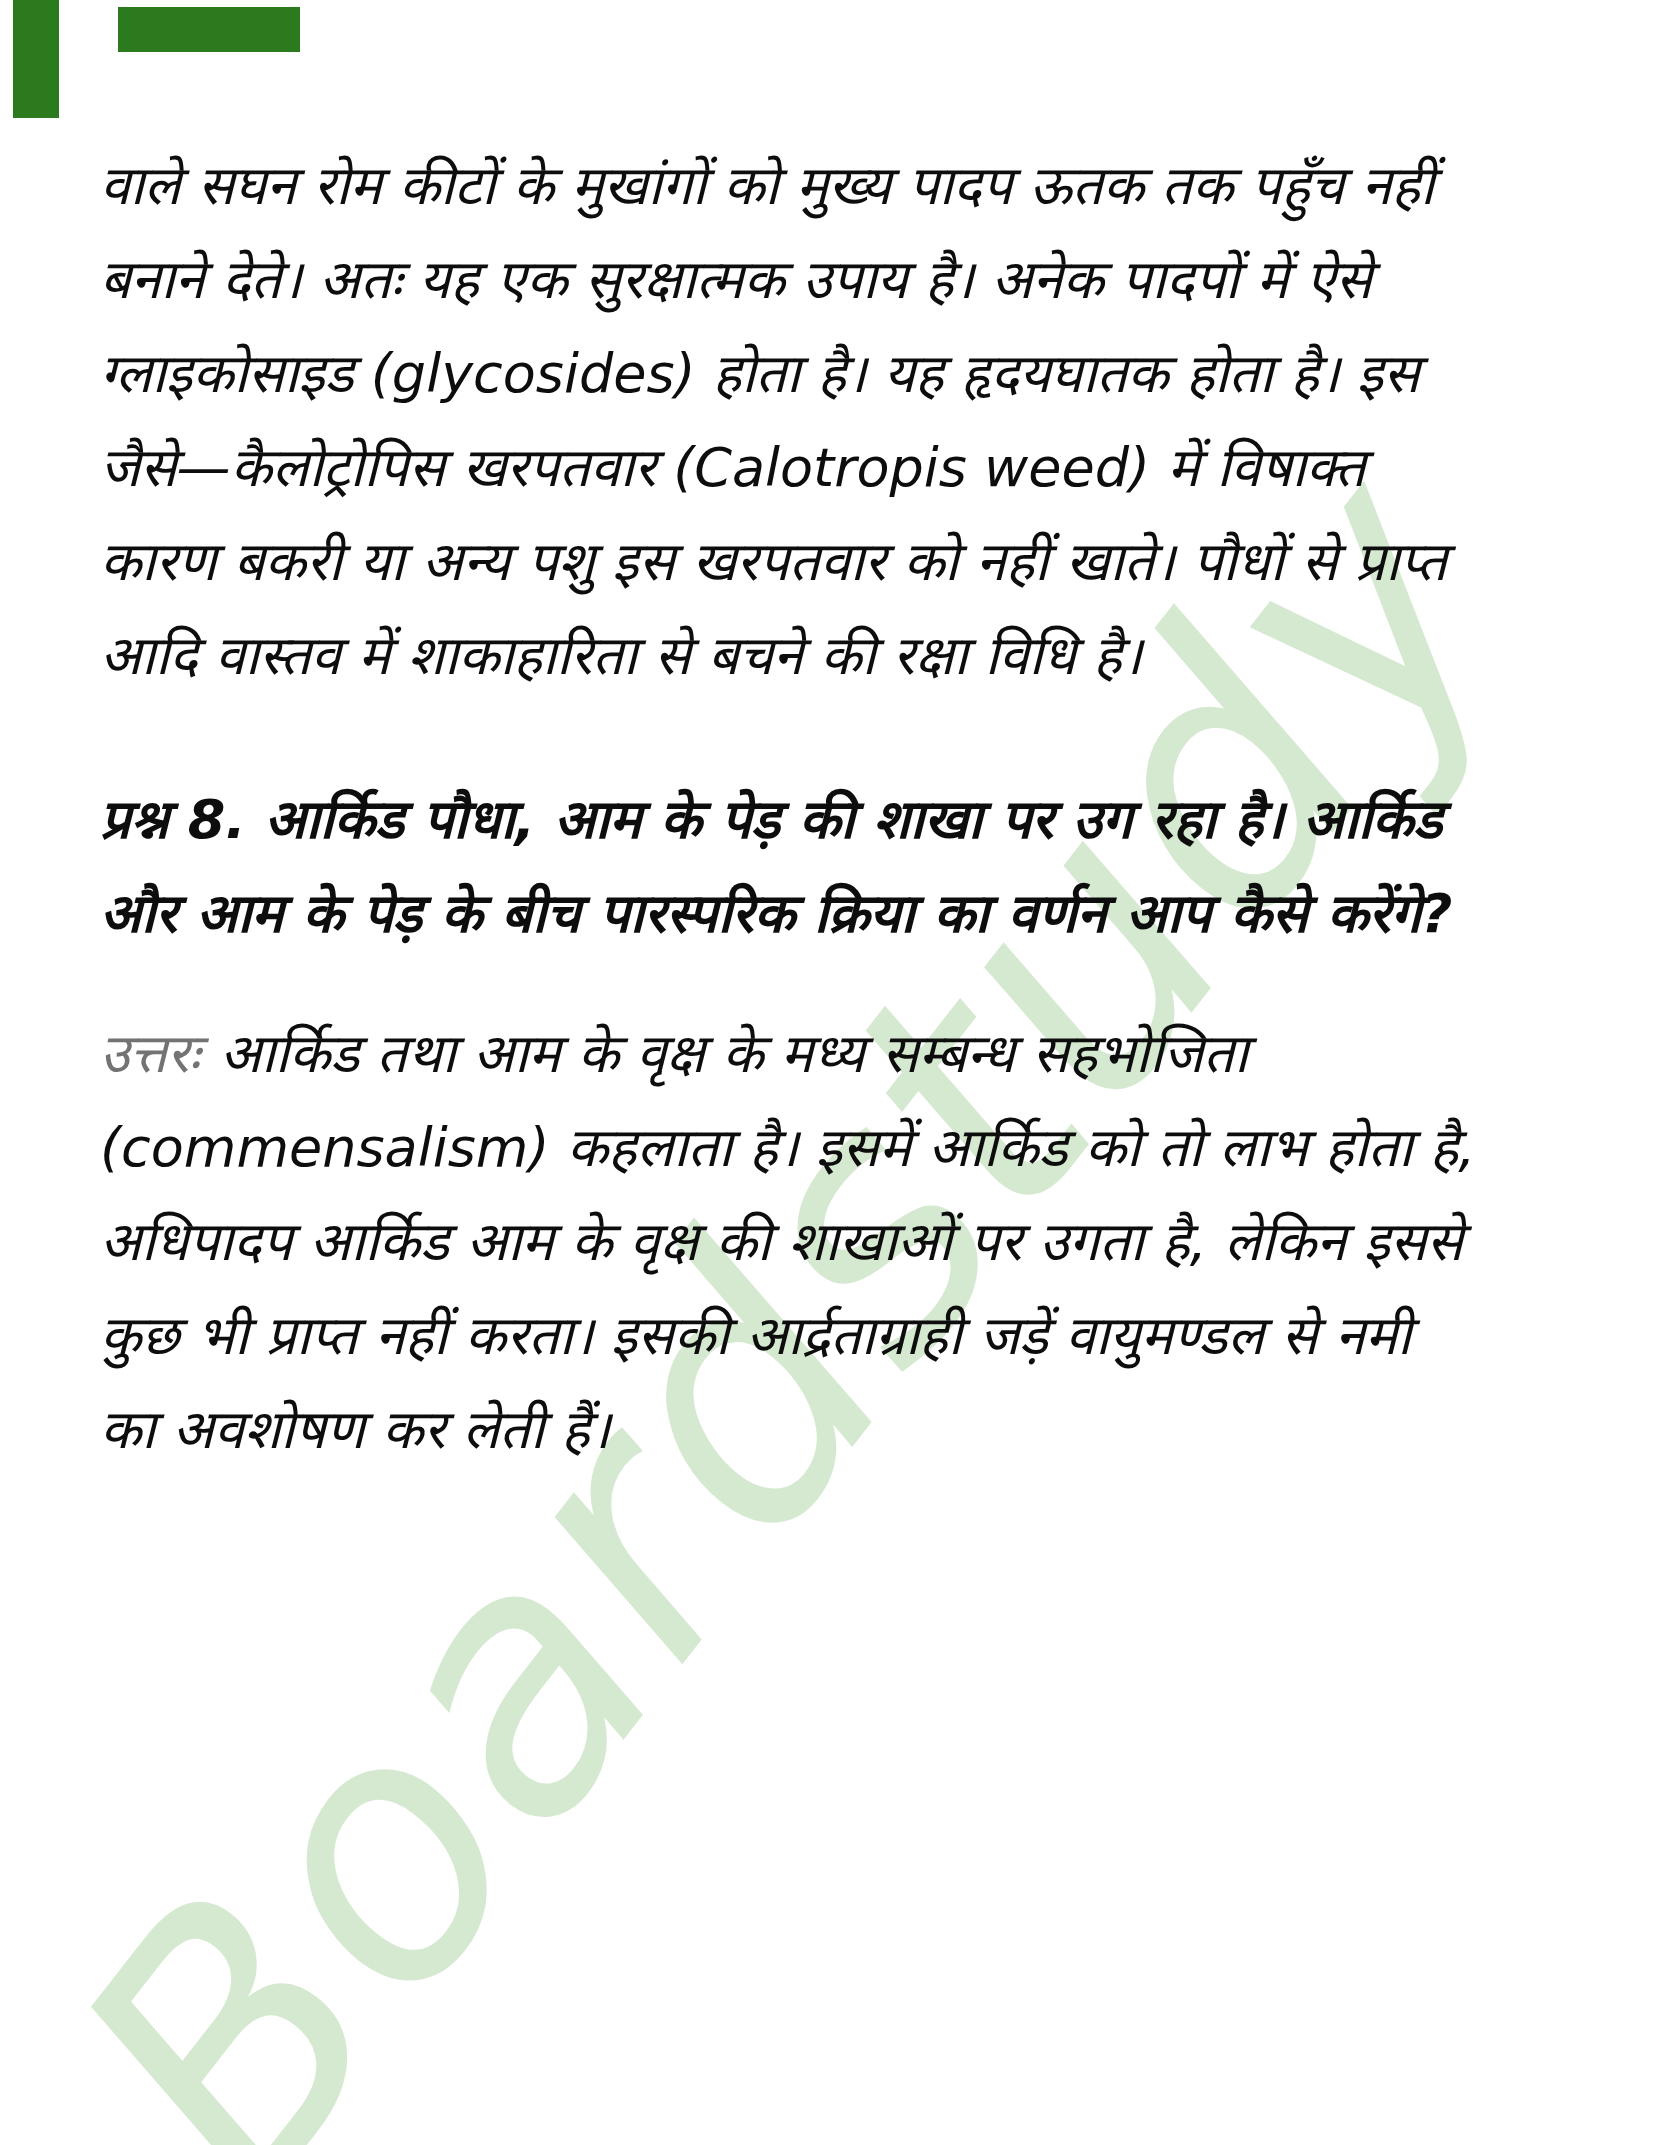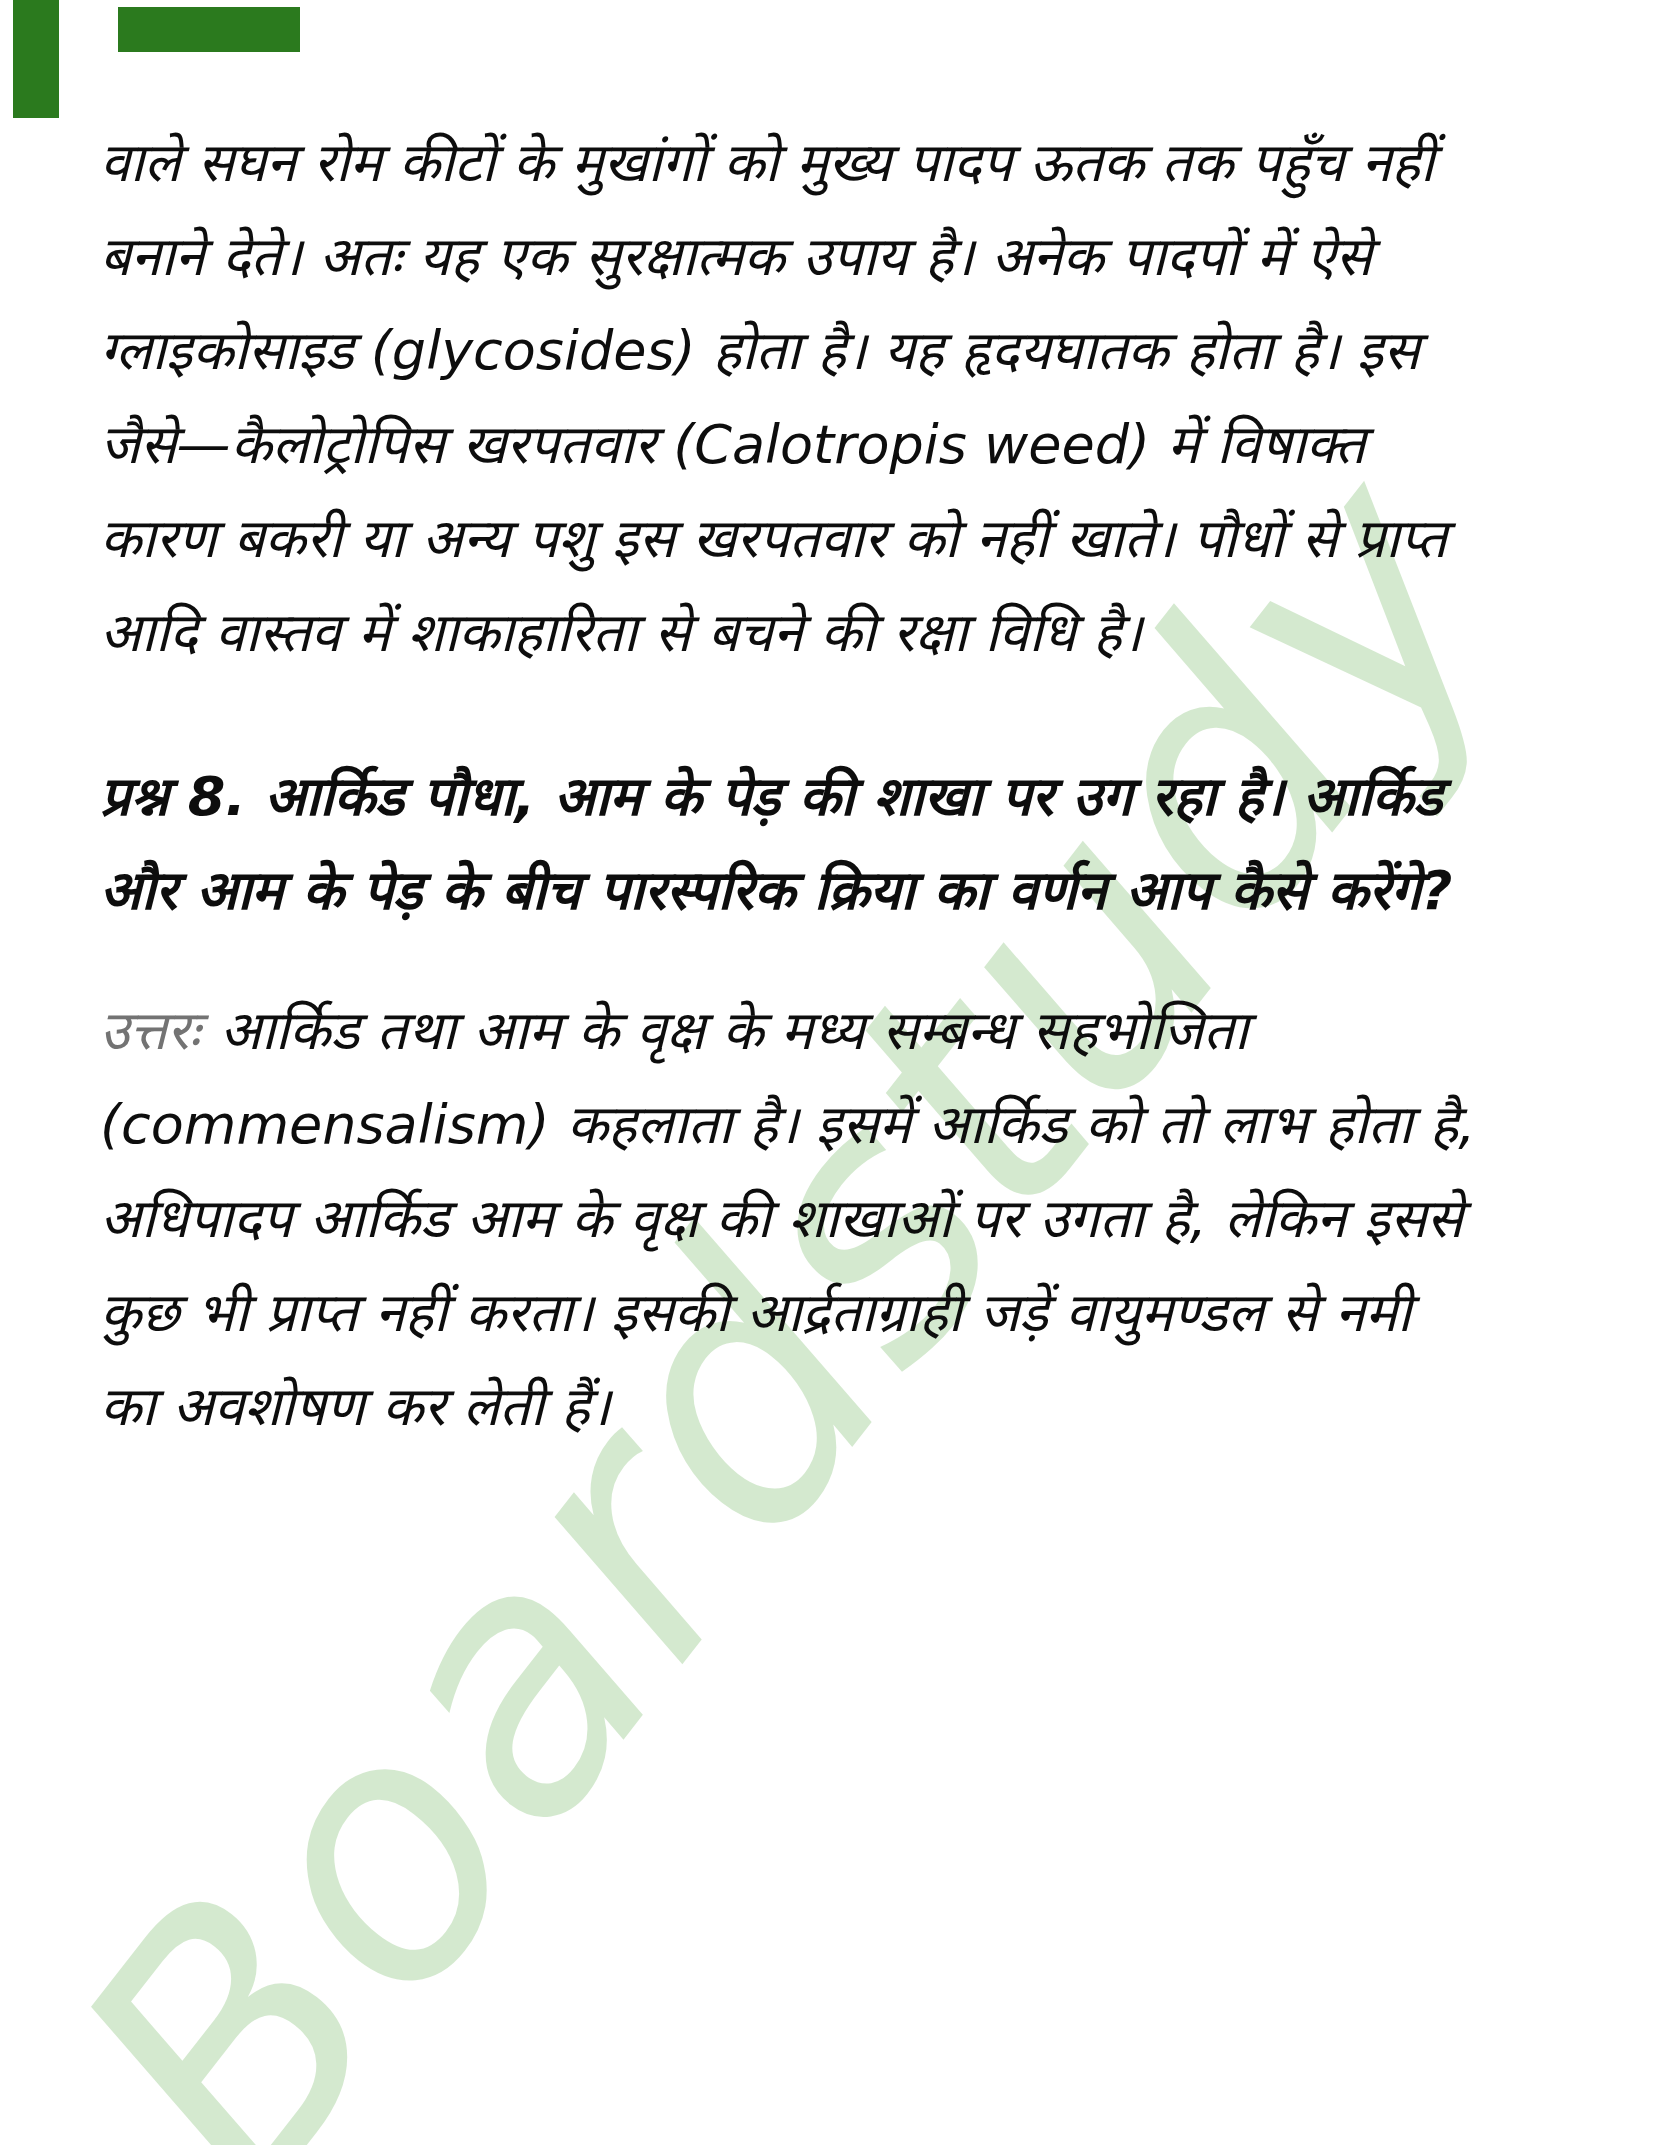--- a/index.html
+++ b/index.html
@@ -30,21 +30,21 @@
     transform: translate(-50%, -50%) rotate(-52deg);
     font-size: 350px;
     font-weight: 400;
     letter-spacing: 4px;
     white-space: nowrap;
     z-index: 0;
     user-select: none;
   }
   .content {
     position: absolute;
-    left: 100px; top: 116px;
+    left: 100px; top: 139px;
     z-index: 1;
   }
   .line {
     white-space: nowrap;
     height: 94px;
     line-height: 94px;
     font-size: 54px;
     color: #0d0d0d;
   }
   .question { margin-top: 70px; font-weight: 700; }

